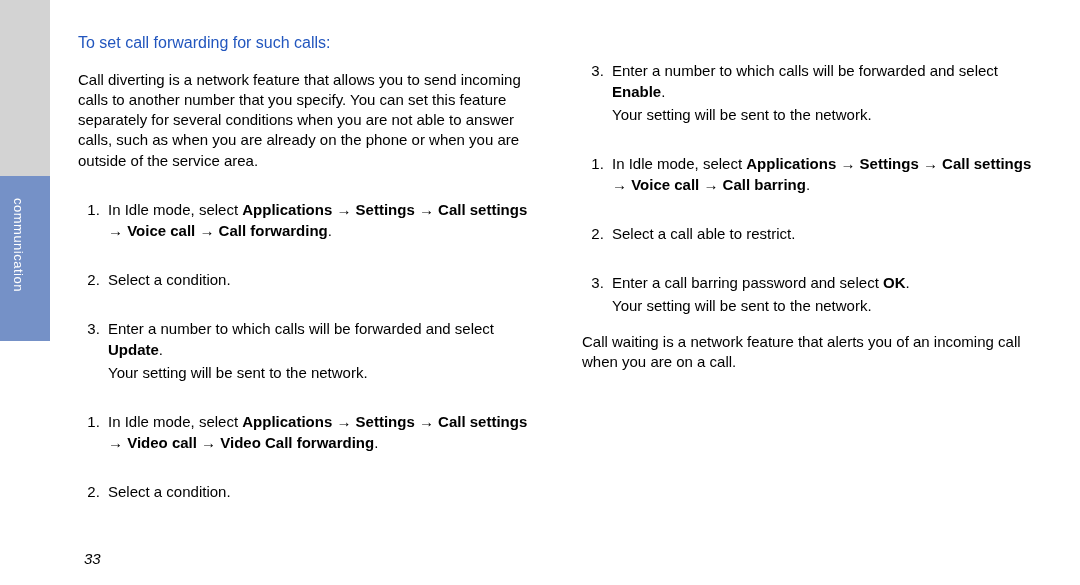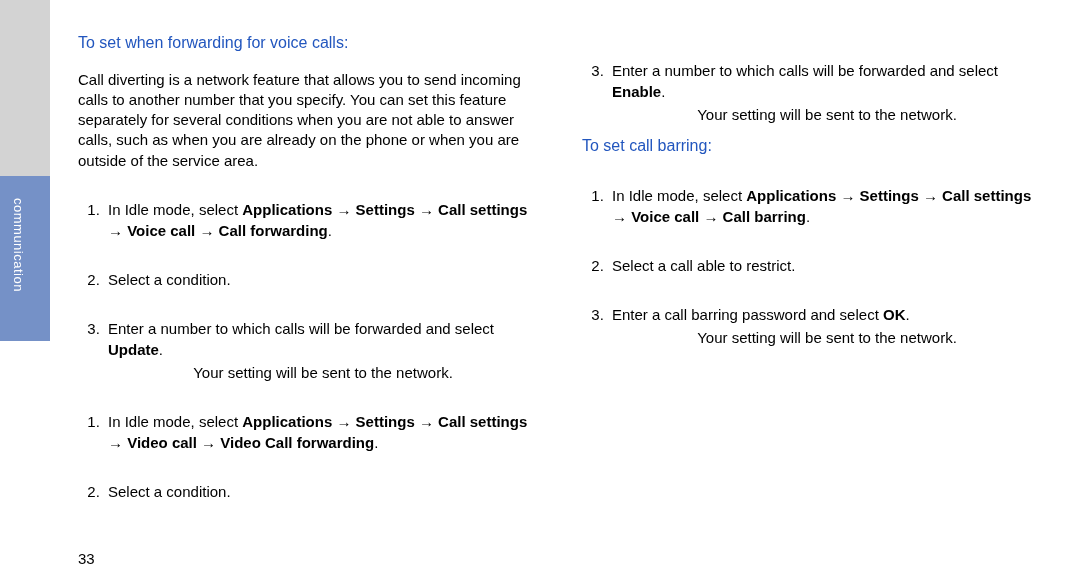--- a/index.html
+++ b/index.html
@@ -76,43 +76,43 @@
   }
   ol.steps li {
     margin-bottom: 6px;
     padding-left: 4px;
     margin-top: 28px;
   }
   .bold { font-weight: bold; }
   .sub {
     display: block;
     margin-top: 2px;
-    text-align: center;
   }
   .page-number {
     position: absolute;
-    left: 78px;
+    left: 84px;
     bottom: 18px;
     font-size: 15px;
     color: #000;
+    font-style: italic;
   }
 </style>
 </head>
 <body>
 
 <div class="side-bar">
   <div class="side-top"></div>
   <div class="side-mid"></div>
   <div class="side-label">communication</div>
 </div>
 
 <div class="page">
 
   <div class="col">
-    <p class="heading">To set when forwarding for voice calls:</p>
+    <p class="heading">To set call forwarding for such calls:</p>
     <p class="para">Call diverting is a network feature that allows you to send incoming calls to another number that you specify. You can set this feature separately for several conditions when you are not able to answer calls, such as when you are already on the phone or when you are outside of the service area.</p>
     <ol class="steps">
       <li>
         <span>In Idle mode, select </span><span class="bold">Applications → Settings → Call settings → Voice call → Call forwarding</span><span>.</span>
       </li>
       <li>
         <span>Select a condition.</span>
       </li>
       <li>
         <span>Enter a number to which calls will be forwarded and select </span><span class="bold">Update</span><span>.</span>
@@ -131,31 +131,31 @@
   </div>
 
   <div class="col">
     <ol class="steps" start="3">
       <li>
         <span>Enter a number to which calls will be forwarded and select </span><span class="bold">Enable</span><span>.</span>
         <span class="sub">Your setting will be sent to the network.</span>
       </li>
     </ol>
 
-    <p class="heading">To set call barring:</p>
     <ol class="steps">
       <li>
         <span>In Idle mode, select </span><span class="bold">Applications → Settings → Call settings → Voice call → Call barring</span><span>.</span>
       </li>
       <li>
         <span>Select a call able to restrict.</span>
       </li>
       <li>
         <span>Enter a call barring password and select </span><span class="bold">OK</span><span>.</span>
         <span class="sub">Your setting will be sent to the network.</span>
       </li>
     </ol>
 
+    <p class="para">Call waiting is a network feature that alerts you of an incoming call when you are on a call.</p>
   </div>
 
 </div>
 
 <div class="page-number">33</div>
 
 </body></html>

